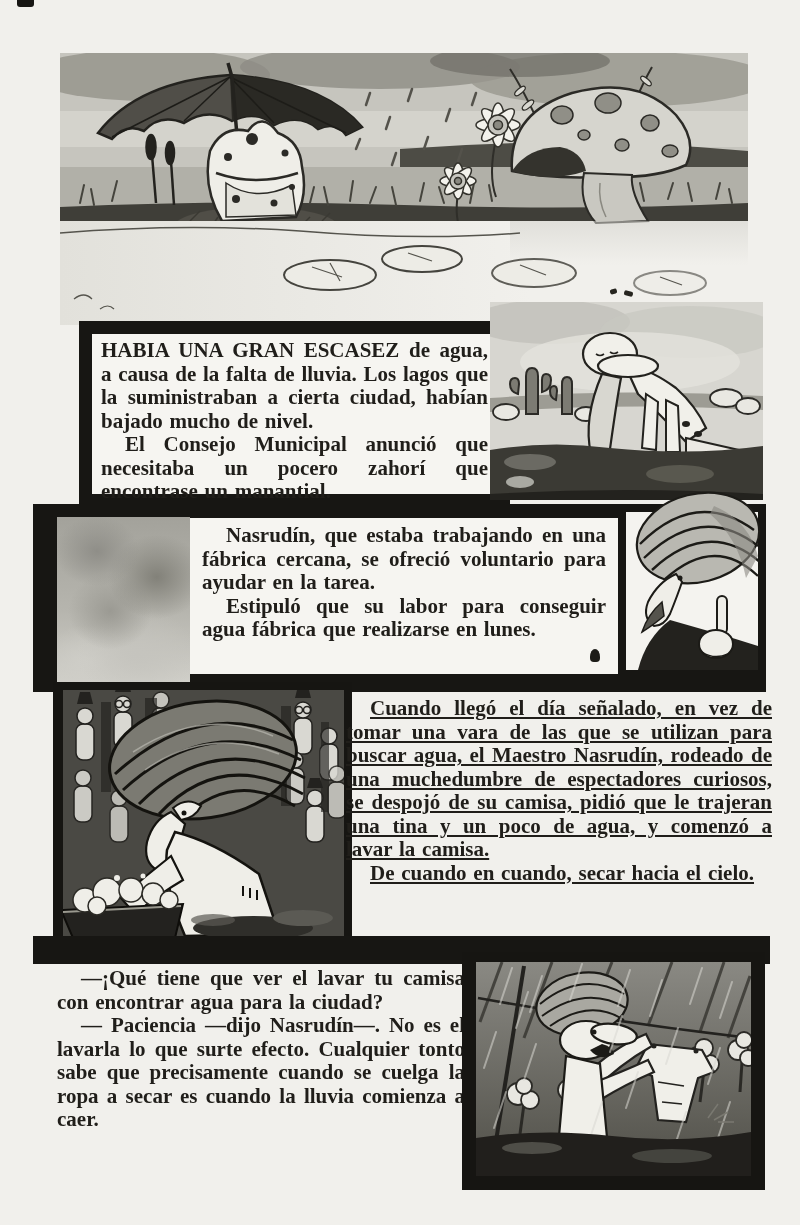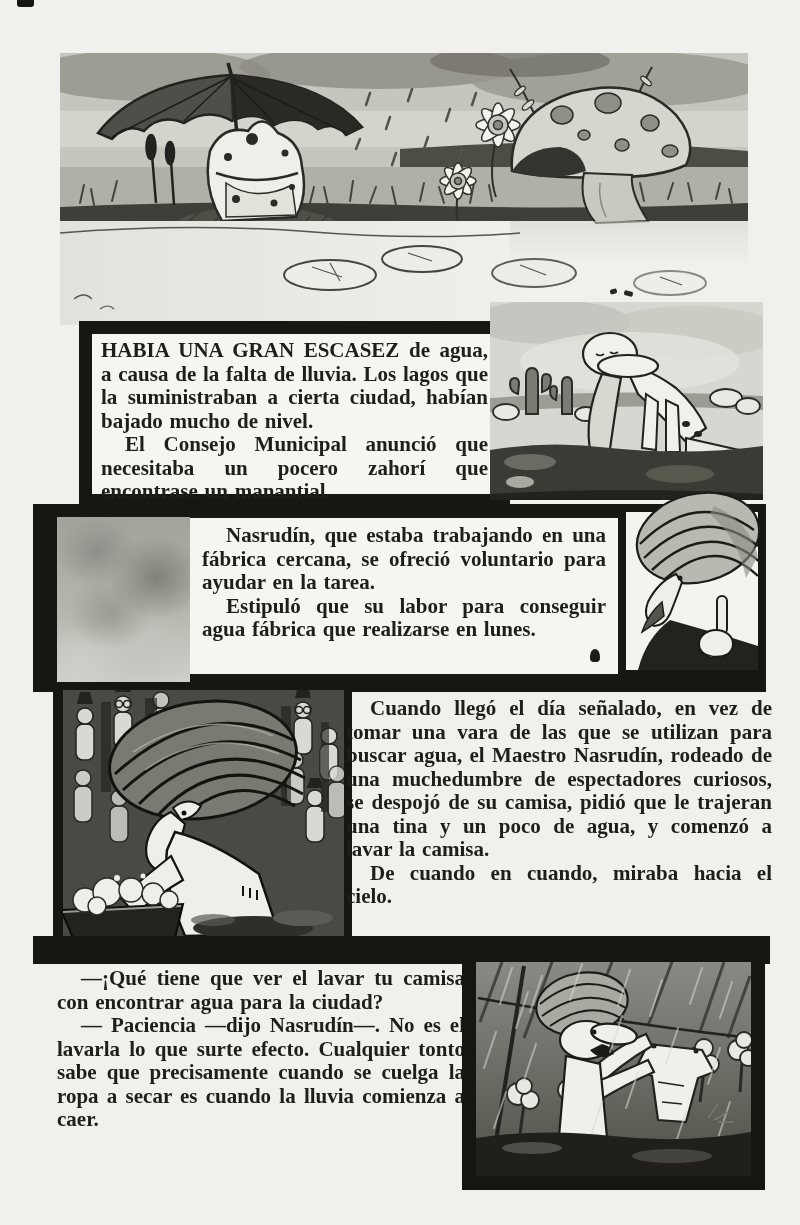--- a/index.html
+++ b/index.html
@@ -363,23 +363,23 @@
         <circle cx="90" cy="194" r="2.5" fill="#efeee8"></circle>
     </g>
     <g>
       <ellipse cx="200" cy="246" rx="60" ry="12" fill="#2f2e2a"></ellipse>
       <ellipse cx="250" cy="236" rx="30" ry="8" fill="#5b5a54"></ellipse>
       <ellipse cx="160" cy="238" rx="22" ry="6" fill="#5b5a54" opacity="0.7"></ellipse>
     </g>
   </g>
 </svg>
 
-<div class="tb" style="left:346px;top:697px;width:426px;">
+<div class="tb" style="left:346px;top:697px;width:426px;text-decoration:underline;">
   <p class="ind">Cuando llegó el día señalado, en vez de tomar una vara de las que se utilizan para buscar agua, el Maestro Nasrudín, rodeado de una muchedumbre de espectadores curiosos, se despojó de su camisa, pidió que le trajeran una tina y un poco de agua, y comenzó a lavar la camisa.</p>
-  <p class="ind">De cuando en cuando, miraba hacia el cielo.</p>
+  <p class="ind">De cuando en cuando, secar hacia el cielo.</p>
 </div>
 
 <div class="abs ink" style="left:33px;top:936px;width:737px;height:28px;"></div>
 
 <div class="tb" style="left:57px;top:967px;width:408px;">
   <p class="ind">—¡Qué tiene que ver el lavar tu camisa con encontrar agua para la ciudad?</p>
   <p class="ind">— Paciencia —dijo Nasrudín—. No es el lavarla lo que surte efecto. Cualquier tonto sabe que precisamente cuando se cuelga la ropa a secar es cuando la lluvia comienza a caer.</p>
 </div>
 
 <svg class="abs" style="left:462px;top:952px;" width="303" height="238" viewBox="0 0 303 238">

